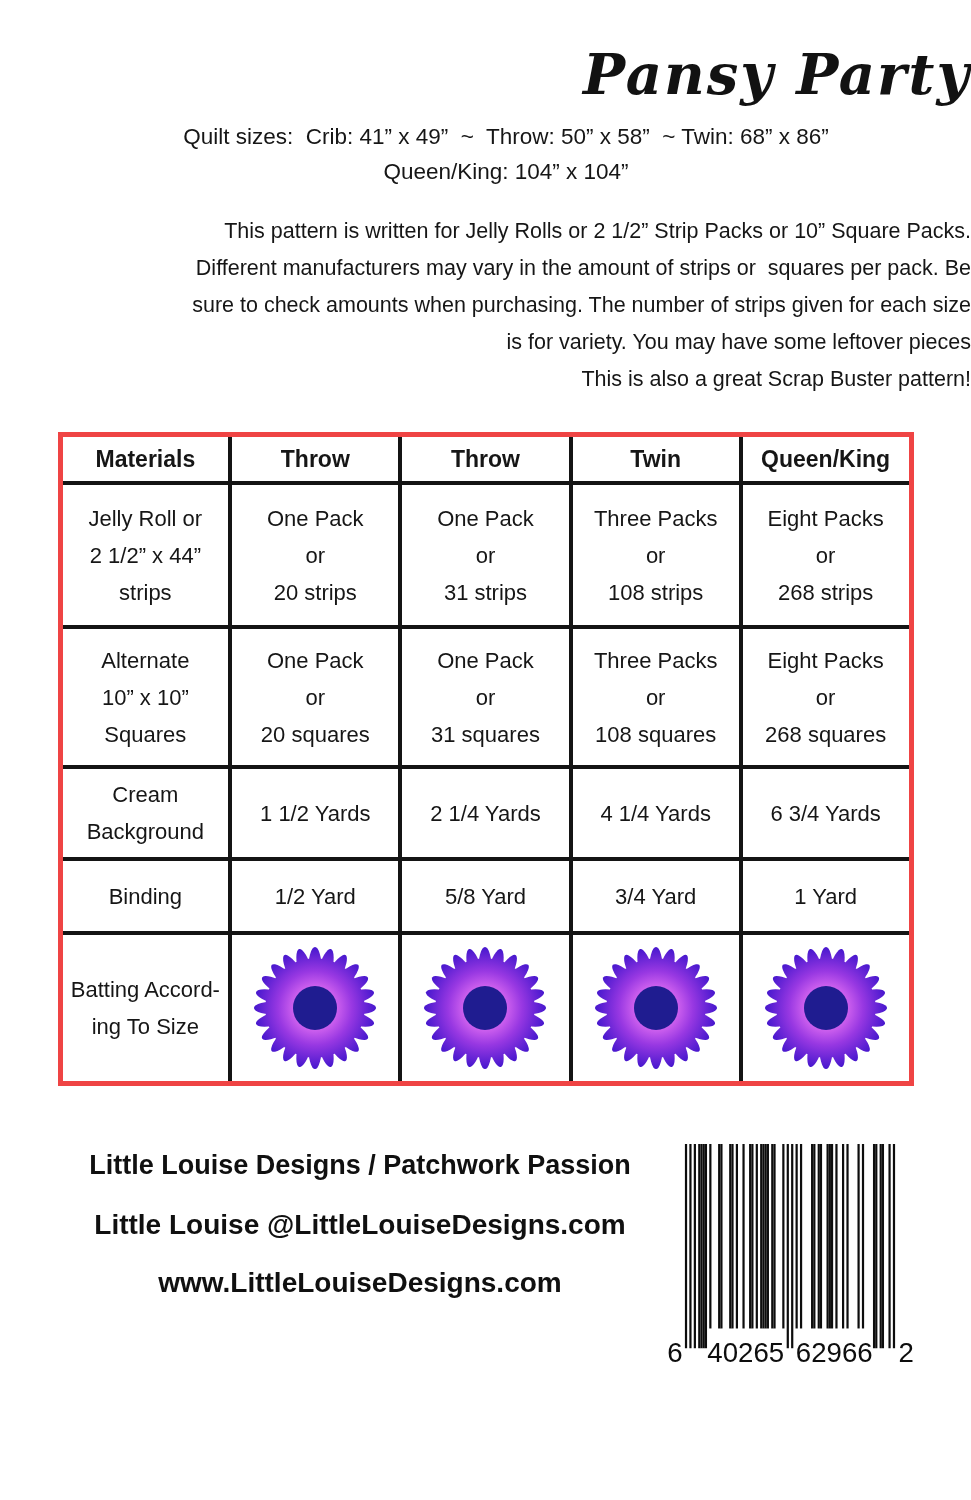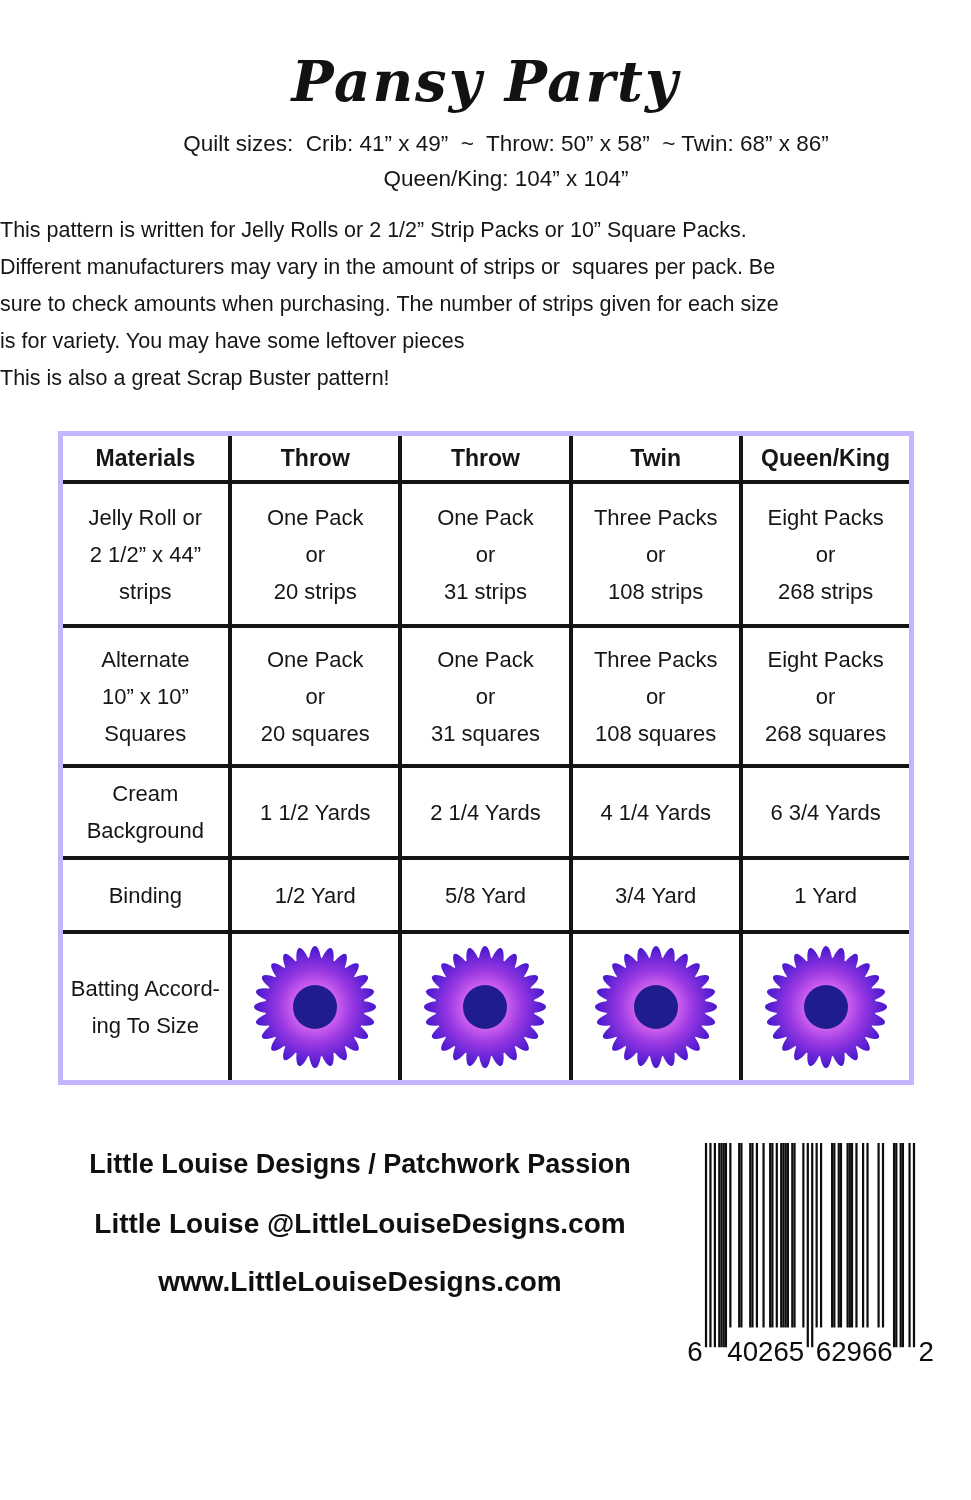--- a/index.html
+++ b/index.html
@@ -9,45 +9,45 @@
     height: 1500px;
     margin: 0 auto;
     background: #ffffff;
     color: #161616;
     font-family: "Liberation Sans", sans-serif;
     overflow: hidden;
     box-sizing: border-box;
     padding-top: 24px;
   }
   .title {
-    margin: 20px 0 0 0;
-    text-align: center;
+    margin: 13px 0 0 0;
+    text-align: right;
     font-family: "DejaVu Serif", serif;
     font-style: italic;
     font-weight: bold;
     font-size: 56px;
     line-height: 74px;
     letter-spacing: 2px;
     color: #121212;
   }
   .sizes { margin-top: 8px; text-align: center; font-size: 22.5px; line-height: 35px; }
   .sizes-line { white-space: pre-wrap; margin-left: 41px; }
   .intro {
-    margin-top: 16px;
-    text-align: left;
+    margin-top: 24px;
+    text-align: right;
     font-size: 21.5px;
     line-height: 37px;
   }
   .intro div { white-space: pre-wrap; }
   table.materials {
     margin: 34px auto 0 auto;
     width: 856px;
     border-collapse: collapse;
     table-layout: fixed;
-    border: 5px solid #c4b5fd;
+    border: 5px solid #ef4444;
   }
   table.materials th, table.materials td {
     border: 4px solid #141414;
     text-align: center;
     vertical-align: middle;
     white-space: pre-line;
     padding: 0 4px;
   }
   table.materials th { font-size: 23px; font-weight: bold; height: 44px; }
   table.materials td { font-size: 22px; line-height: 37px; }
@@ -57,21 +57,21 @@
   tbody tr:nth-child(4) td { height: 70px; }
   tbody tr:nth-child(5) td { height: 62px; }
   tbody tr:nth-child(6) td { height: 152px; line-height: 36px; }
   .flower { width: 142px; height: 142px; display: block; margin: 2px auto; }
   .flower-center { fill: var(--flower-center, #1c1a86); }
   .stop-inner { stop-color: var(--petal-inner, #d666f0); }
   .stop-mid   { stop-color: var(--petal-mid, #9838e2); }
   .stop-outer { stop-color: var(--petal-outer, #4517cd); }
   .footer {
     margin-top: 52px;
-    padding: 0 36px 0 62px;
+    padding: 0 56px 0 62px;
     display: flex;
     justify-content: space-between;
     align-items: flex-start;
   }
   .footer-left { width: 596px; text-align: center; color: #101010; }
   .footer-line1 { font-weight: bold; font-size: 27px; margin-top: 12px; }
   .footer-line2 { font-weight: bold; font-size: 31px; margin-top: 24px; }
   .footer-line3 { font-weight: bold; font-size: 28px; margin-top: 28px; }
   .footer-line4 { font-weight: bold; font-size: 28px; margin-top: 26px; }
   .footer-right { width: 250px; padding-top: 6px; }

